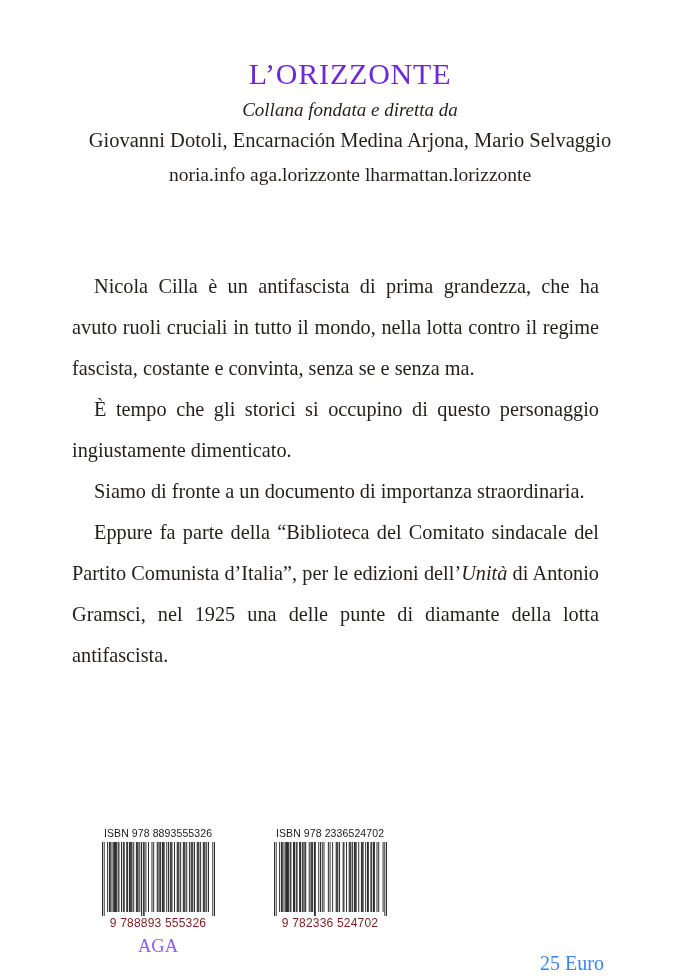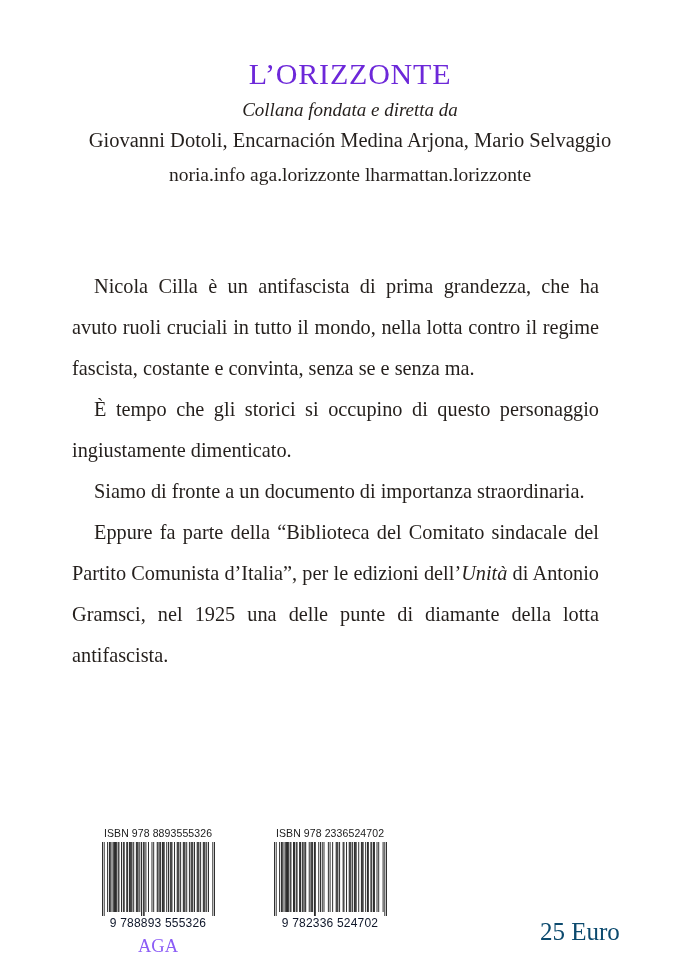--- a/index.html
+++ b/index.html
@@ -108,43 +108,43 @@
     margin-bottom: 3px;
     white-space: nowrap;
   }
   .barcode-bars {
     display: block;
     margin: 0 auto;
   }
   .barcode-digits {
     font-family: "Liberation Sans", "DejaVu Sans", sans-serif;
     font-size: 12px;
-    color: #0f172a;
+    color: #7f1d1d;
     line-height: 1;
     margin-top: 1px;
     letter-spacing: 0.2px;
     white-space: nowrap;
     text-align: center;
   }
   .imprint-label {
     font-family: "Liberation Serif", "DejaVu Serif", serif;
     font-size: 18.5px;
     color: #8b5cf6;
     margin-top: 7px;
     line-height: 1.1;
     white-space: nowrap;
   }
 
   
   .price {
     position: absolute;
     left: 540px;
-    top: 918px;
-    font-size: 25px;
-    color: #0c4a6e;
+    top: 952px;
+    font-size: 20px;
+    color: #3b82f6;
     white-space: nowrap;
     line-height: 1.1;
   }
 </style>
 </head>
 <body>
 
 <div class="page">
 
   <div class="series-block">

